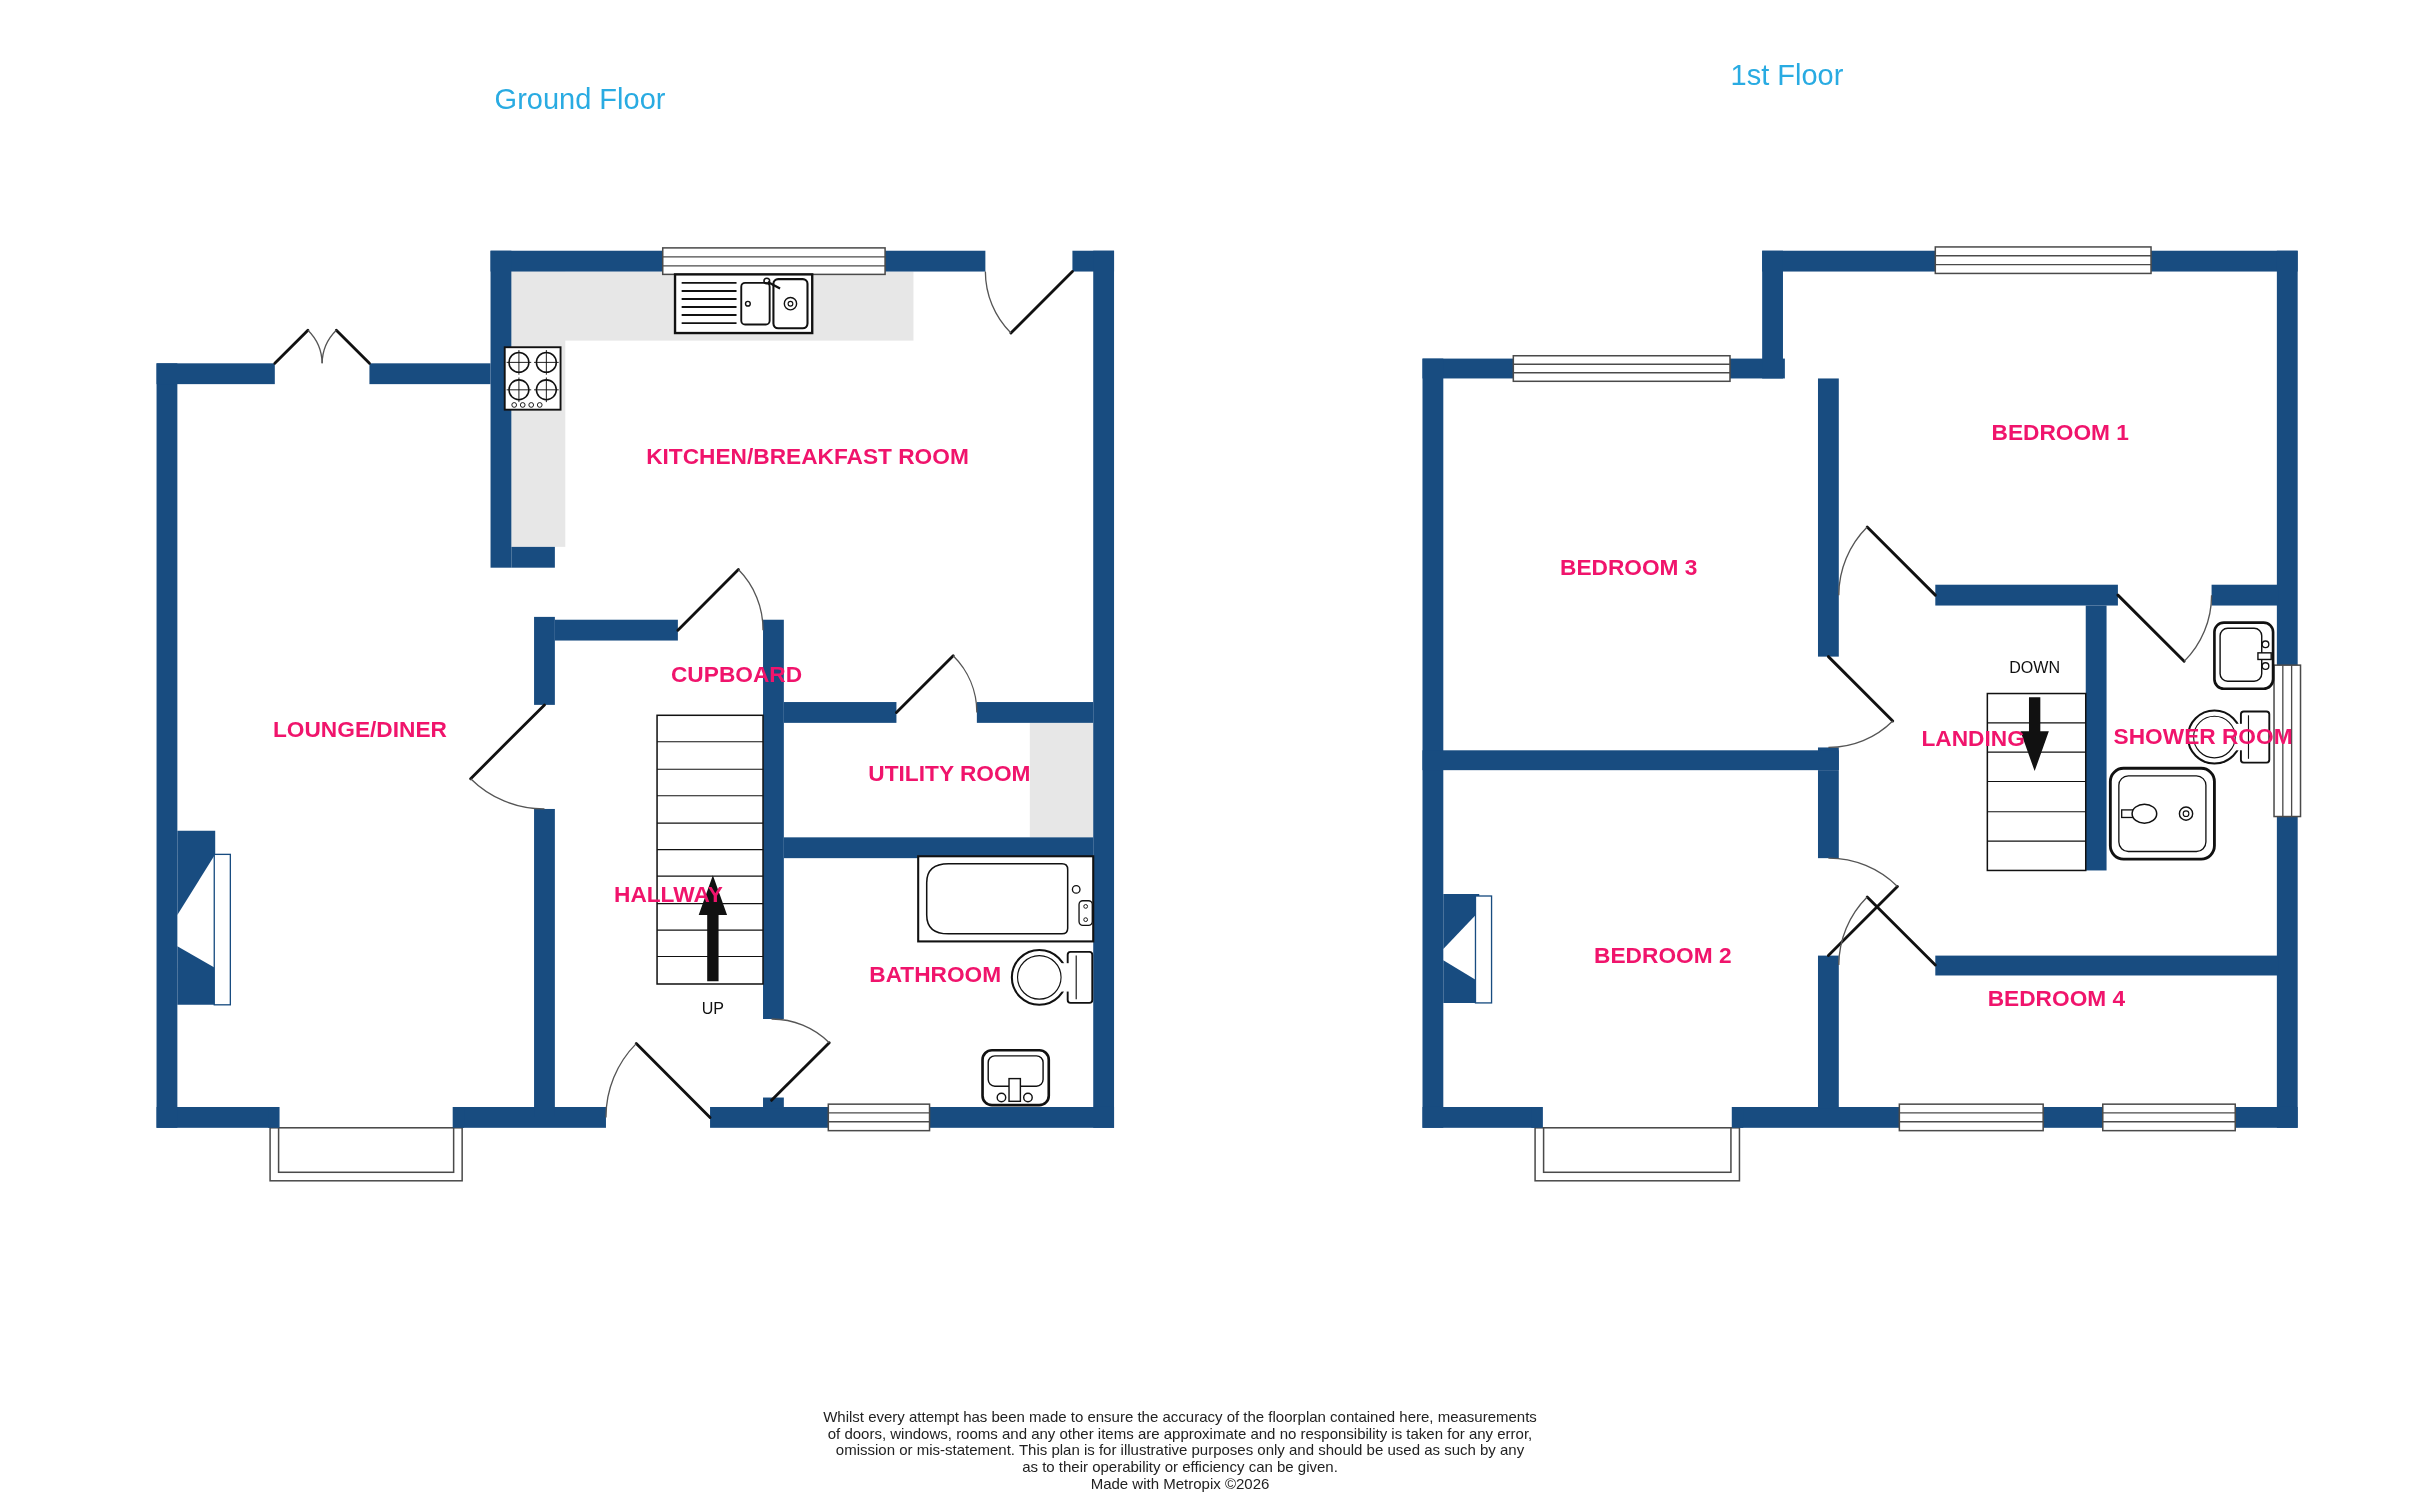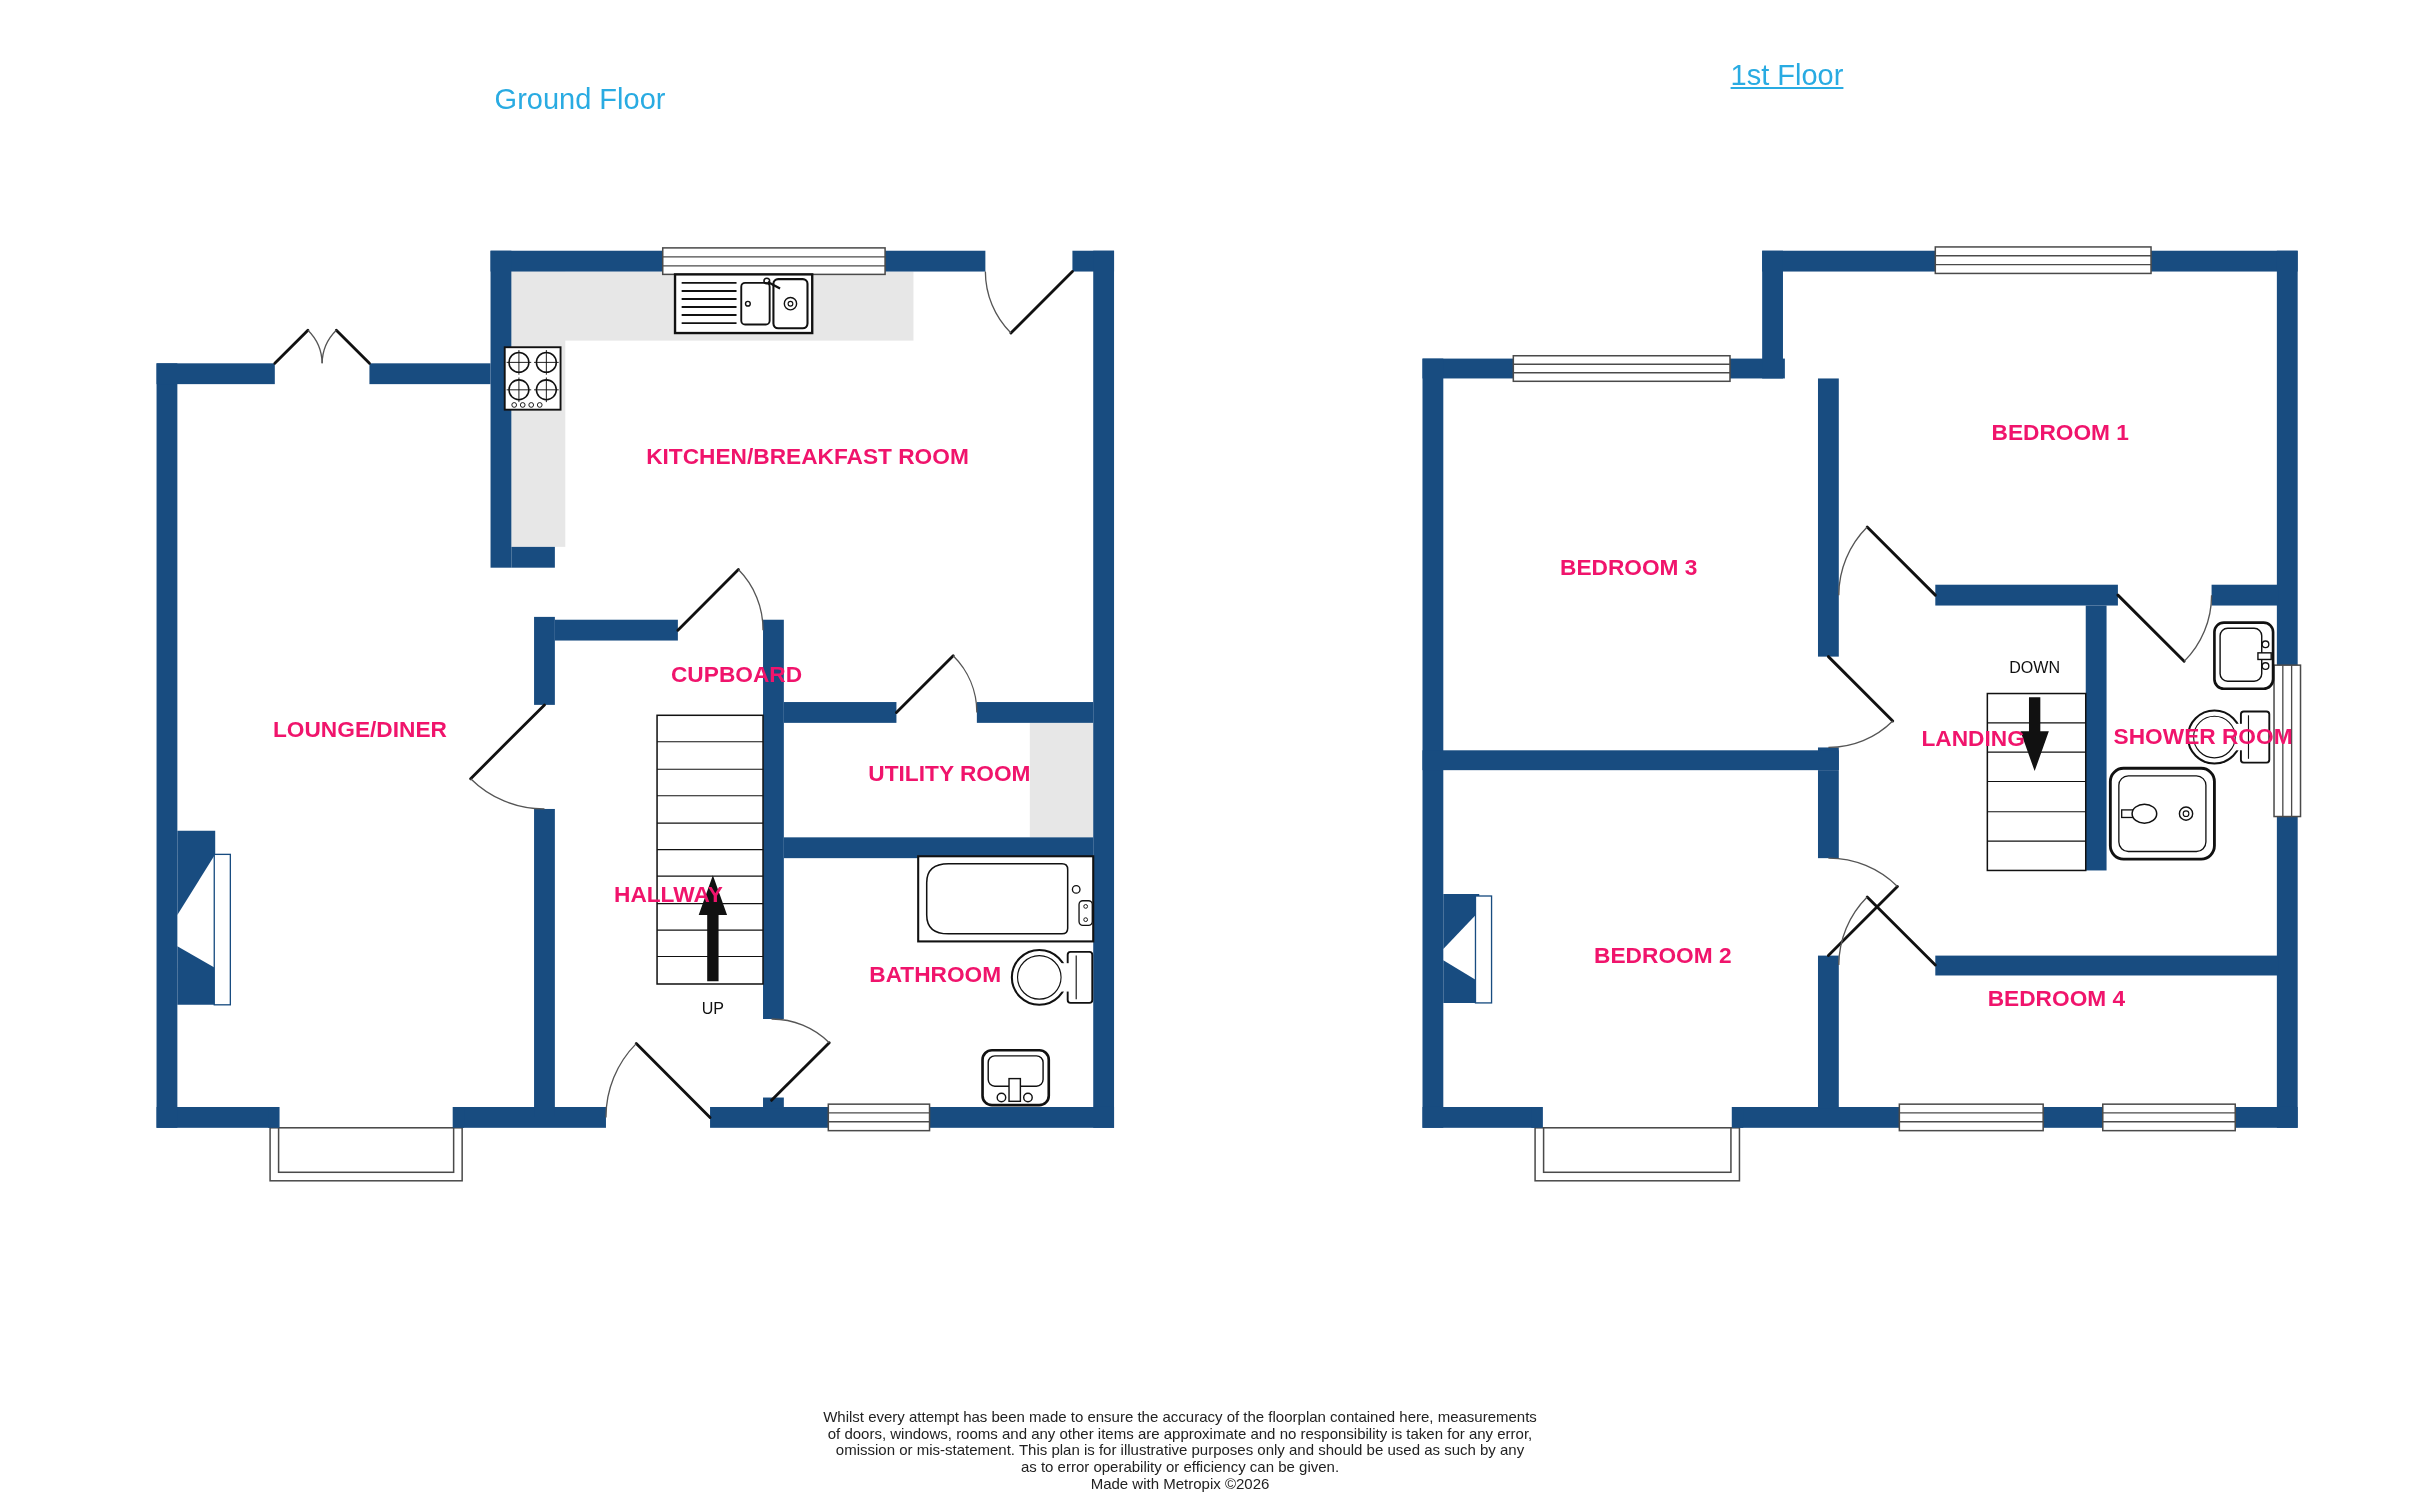--- a/index.html
+++ b/index.html
@@ -23,21 +23,21 @@
   .fx{fill:#fff;stroke:#111;}
   .pane{fill:#fff;stroke:var(--wall,#184C80);stroke-width:1.4;}
   .tread{stroke:#111;stroke-width:1.2;}
 </style>
 </head>
 <body>
 
 <div id="canvas">
 
   <div class="floor-title" style="left:580px;top:59px;margin-top:24px;">Ground Floor</div>
-  <div class="floor-title" style="left:1787px;top:59px;text-decoration:underline;">1st Floor</div>
+  <div class="floor-title" style="left:1787px;top:59px;">1st Floor</div>
 
   <svg width="2423" height="1511" viewBox="0 0 2560 1597">
 
     <g>
 
       <g>
         <rect class="ctr" x="540" y="287" width="425" height="73"></rect>
         <rect class="ctr" x="540" y="287" width="57" height="291"></rect>
       </g>
       <rect class="ctr" x="1088" y="764" width="67" height="121"></rect>
@@ -334,18 +334,18 @@
       <text class="lbl" x="1757" y="1018">BEDROOM 2</text>
       <text class="lbl" x="2173" y="1063">BEDROOM 4</text>
       <text class="small" x="2150" y="711">DOWN</text>
     </g>
   </svg>
 
   <div id="disclaimer">
     <div>Whilst every attempt has been made to ensure the accuracy of the floorplan contained here, measurements</div>
     <div>of doors, windows, rooms and any other items are approximate and no responsibility is taken for any error,</div>
     <div>omission or mis-statement. This plan is for illustrative purposes only and should be used as such by any</div>
-    <div>as to error operability or efficiency can be given.</div>
+    <div>as to their operability or efficiency can be given.</div>
     <div>Made with Metropix ©2026</div>
   </div>
 
 </div>
 
 
 </body></html>

